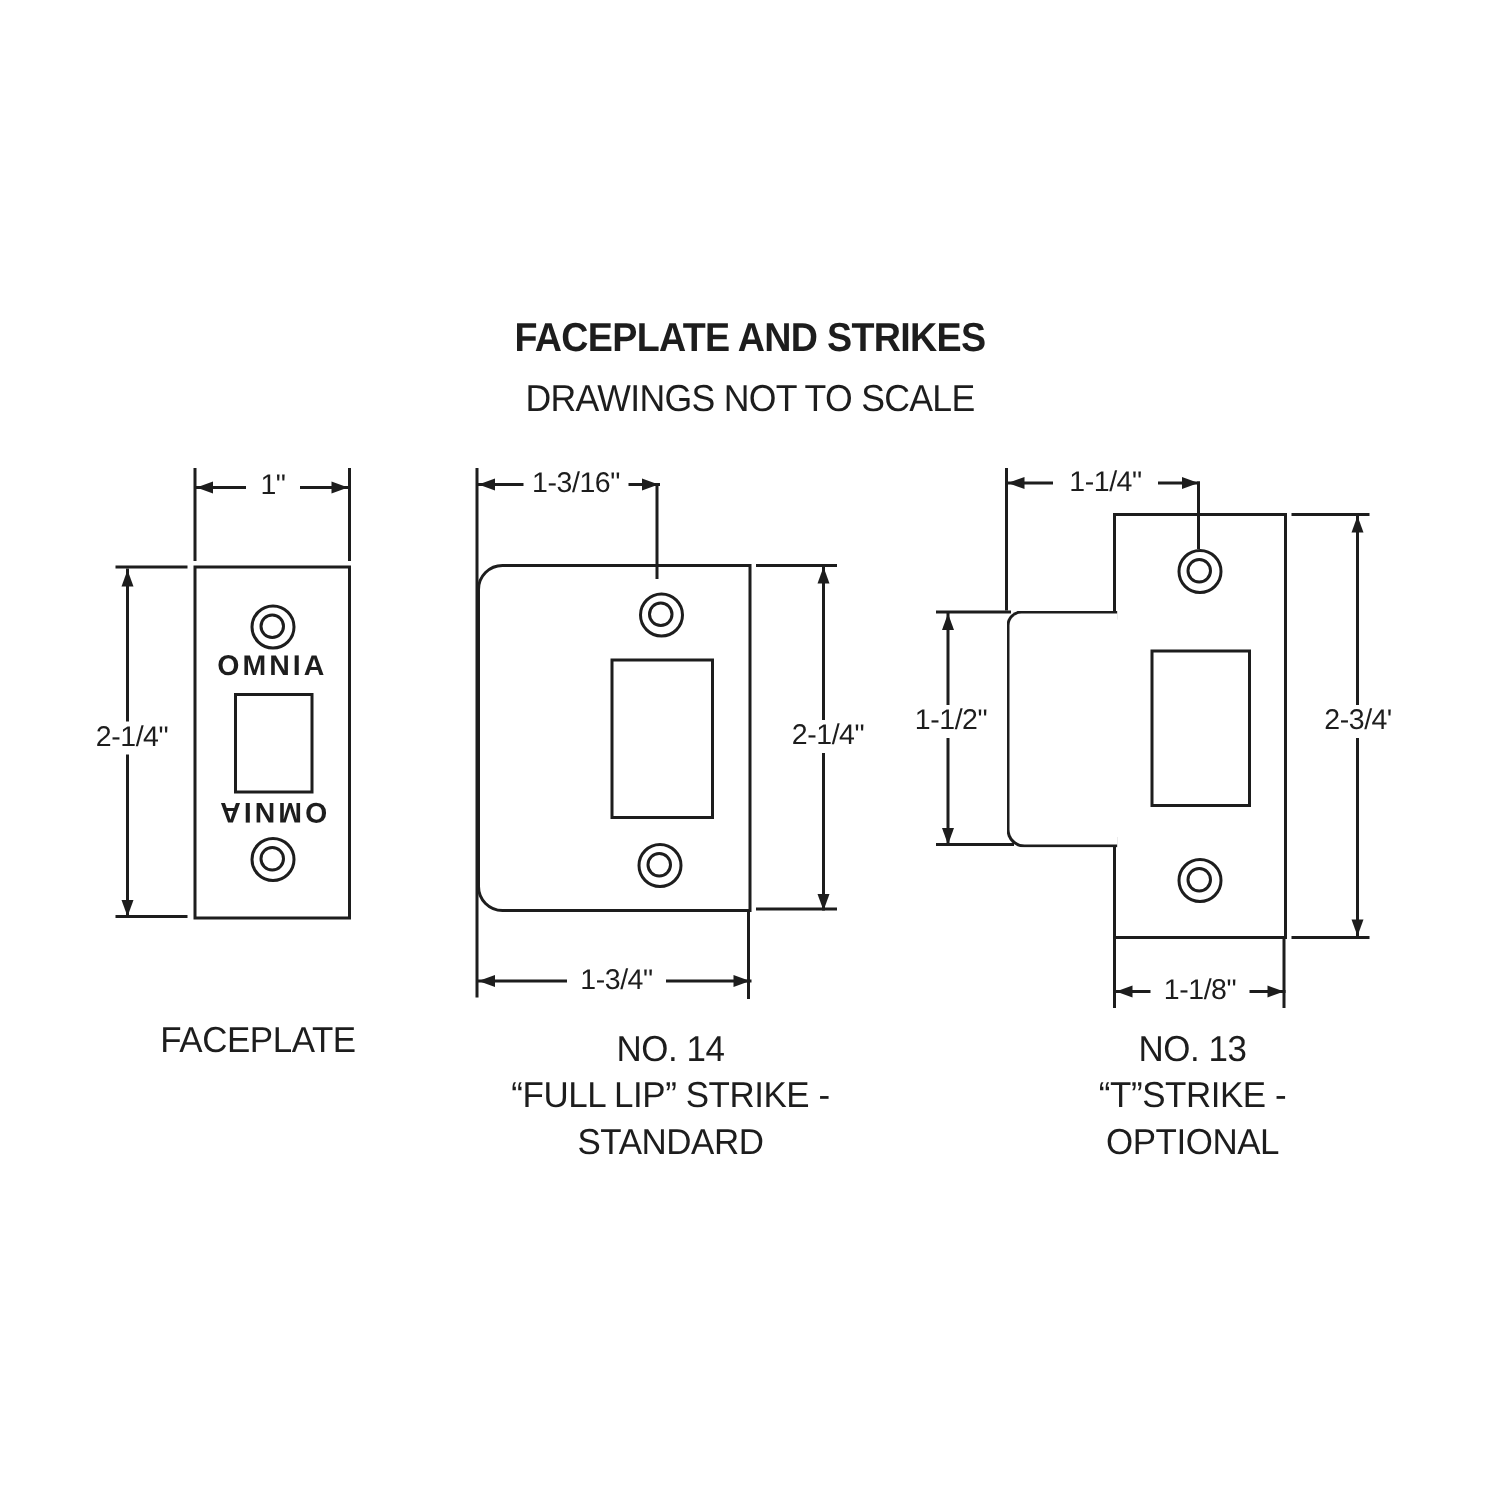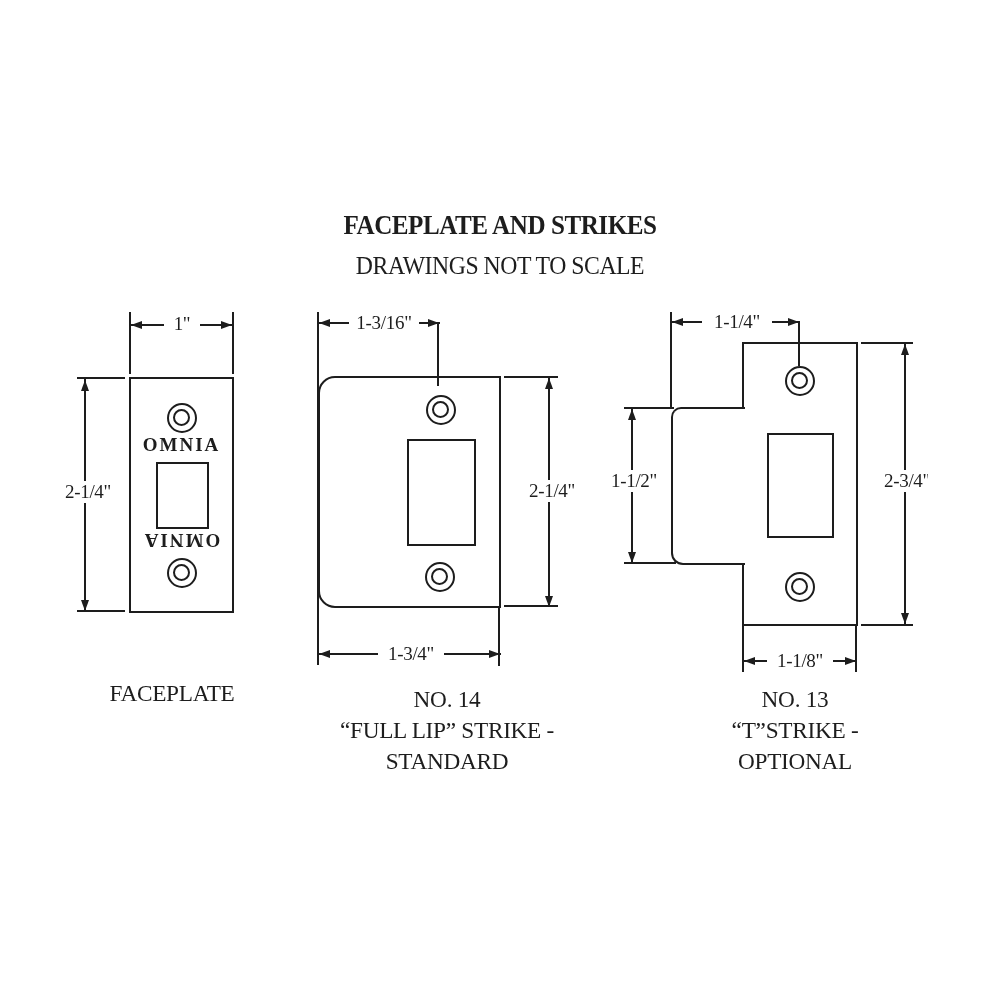--- a/index.html
+++ b/index.html
@@ -1,18 +1,18 @@
 <!DOCTYPE html>
 <html><head>
 <meta charset="utf-8">
 <style>
   html,body { margin:0; padding:0; background:#ffffff; }
   .canvas {
     position:relative; width:928px; height:1000px; background:#ffffff;
-    font-family:Liberation Serif, serif; color:#1d1d1d;
+    font-family:Liberation Sans, sans-serif; color:#1d1d1d;
     overflow:hidden;
   }
   .hline { position:absolute; height:2px; background:#1d1d1d; }
   .vline { position:absolute; width:2px;  background:#1d1d1d; }
   .plate { position:absolute; border:2.5px solid #1d1d1d; background:#ffffff; box-sizing:border-box; }
   .opening { position:absolute; border:2.5px solid #1d1d1d; background:#ffffff; box-sizing:border-box; }
   .hole { position:absolute; width:30px; height:30px; border:2.5px solid #1d1d1d; border-radius:50%; box-sizing:border-box; }
   .hole-inner { position:absolute; left:4px; top:4px; width:17px; height:17px; border:2.5px solid #1d1d1d; border-radius:50%; box-sizing:border-box; }
   .arr { position:absolute; width:0; height:0; }
   .arr-l { border-top:4px solid transparent; border-bottom:4px solid transparent; border-right:11px solid #1d1d1d; }

